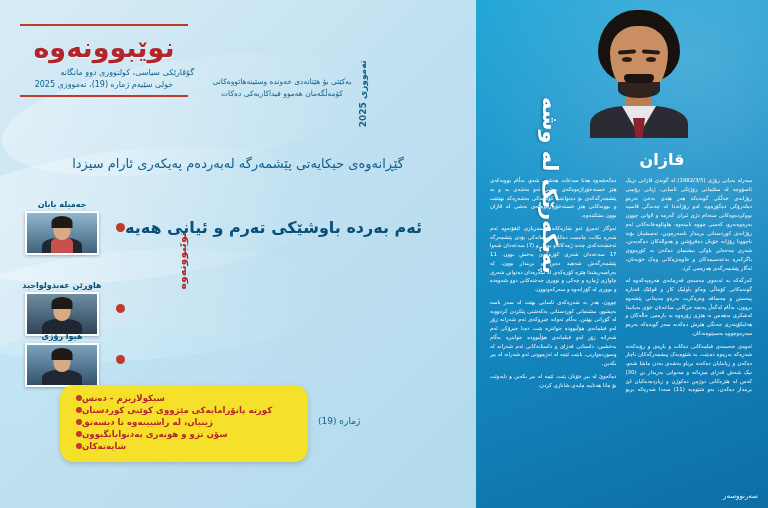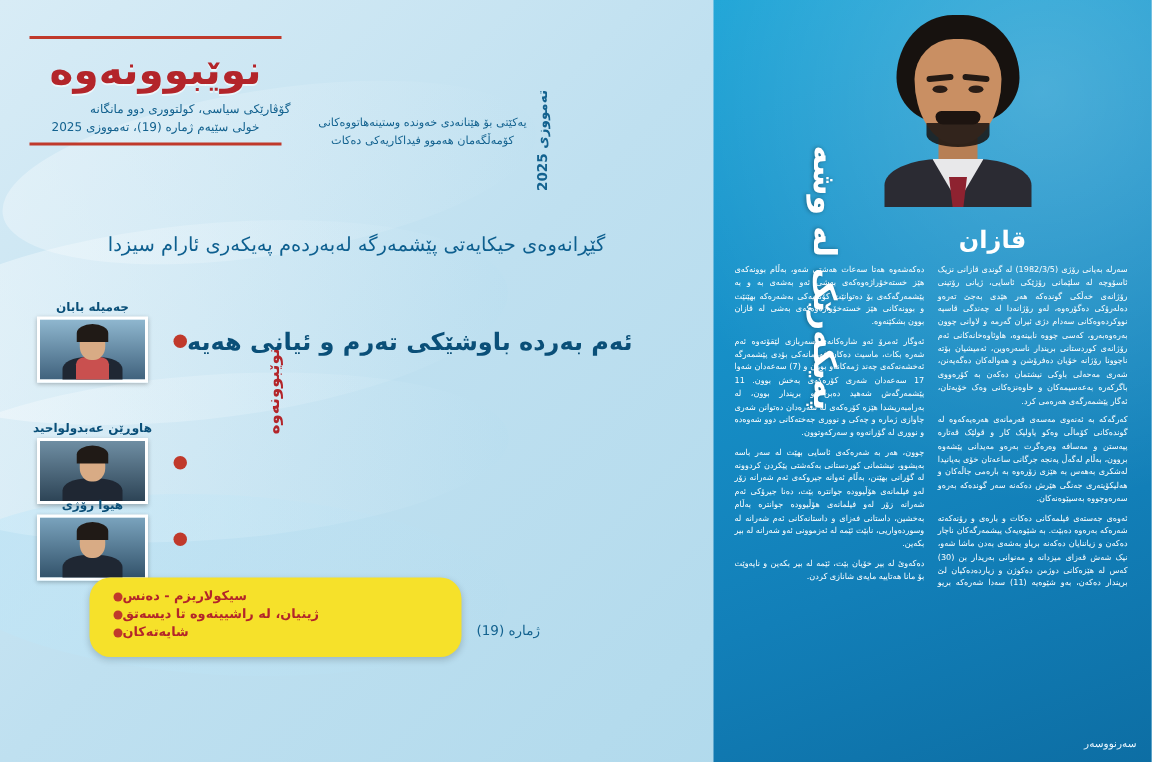--- a/index.html
+++ b/index.html
@@ -271,21 +271,29 @@
     <div class="fr-bullet"></div>
   </div>
 
   <div id="contents">
     <div class="toc-item">
       <div class="toc-dot"></div>
       <div class="toc-text">سیکولاریزم - دەنس</div>
     </div>
     <div class="toc-item">
       <div class="toc-dot"></div>
+      <div class="toc-text">کورتە پانۆرامایەکی مێژووی کوێنی کوردستان</div>
+    </div>
+    <div class="toc-item">
+      <div class="toc-dot"></div>
       <div class="toc-text">ژینیان، لە راشیینەوە تا دیسەتق</div>
+    </div>
+    <div class="toc-item">
+      <div class="toc-dot"></div>
+      <div class="toc-text">سۆن تزو و هونەری بەدنوابانگبوون</div>
     </div>
     <div class="toc-item">
       <div class="toc-dot"></div>
       <div class="toc-text">شایەتەکان</div>
     </div>
   </div>
 
   <div id="front-cover">
 
     <div id="portrait-frame">

